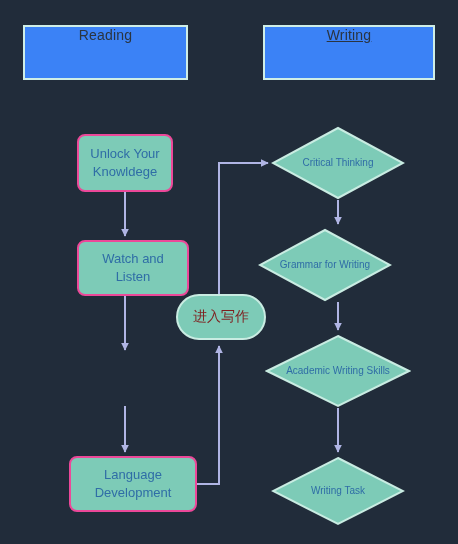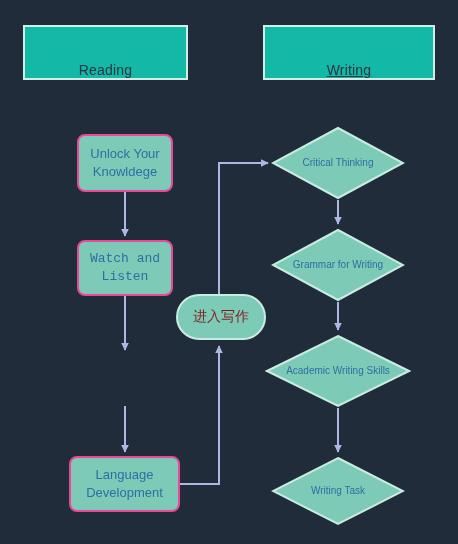--- a/index.html
+++ b/index.html
@@ -15,24 +15,24 @@
     position: relative;
     width: 458px;
     height: 544px;
     background: #212c3a;
     overflow: hidden;
   }
   
   .header-box {
     position: absolute;
     box-sizing: border-box;
-    background: #14b8a6;
+    background: #3b82f6;
     border: 2px solid #cfeee6;
     display: flex;
-    align-items: flex-end;
+    align-items: flex-start;
     justify-content: center;
     color: #2a3440;
     font-size: 14px;
     letter-spacing: 0.2px;
   }
   #hdr-reading { left: 23px;  top: 25px; width: 165px; height: 55px; }
   #hdr-writing { left: 263px; top: 25px; width: 172px; height: 55px; text-decoration: underline; }
 
   
   .rect-node {
@@ -44,23 +44,23 @@
     display: flex;
     align-items: center;
     justify-content: center;
     text-align: center;
     color: #2f6da6;
     font-size: 13px;
     line-height: 1.35;
     padding: 2px 6px;
   }
   #node-unlock   { left: 77px; top: 134px; width: 96px; height: 58px; }
-  #node-watch    { left: 77px; top: 240px; width: 96px; height: 56px; font-family: Liberation Mono, monospace; }
+  #node-watch    { left: 77px; top: 240px; width: 112px; height: 56px; }
   #node-reading12{ left: 77px; top: 354px; width: 96px; height: 52px; }
-  #node-language { left: 69px; top: 456px; width: 111px; height: 56px; }
+  #node-language { left: 69px; top: 456px; width: 128px; height: 56px; }
 
   
   .pill-node {
     position: absolute;
     box-sizing: border-box;
     background: #7dcbb7;
     border: 2px solid #c9ece2;
     border-radius: 24px;
     display: flex;
     align-items: center;
@@ -90,21 +90,21 @@
     align-items: center;
     justify-content: center;
     text-align: center;
     color: #2f6da6;
     font-size: 10px;
     line-height: 1.35;
     box-sizing: border-box;
     padding: 0 6px;
   }
   #node-critical { left: 271px; top: 126px; width: 134px; height: 74px; }
-  #node-grammar  { left: 271px; top: 228px; width: 134px; height: 74px; }
+  #node-grammar  { left: 258px; top: 228px; width: 134px; height: 74px; }
   #node-academic { left: 265px; top: 334px; width: 146px; height: 74px; }
   #node-task     { left: 271px; top: 456px; width: 134px; height: 70px; }
 
   
   #connectors {
     position: absolute;
     left: 0; top: 0;
     width: 458px;
     height: 544px;
     pointer-events: none;

